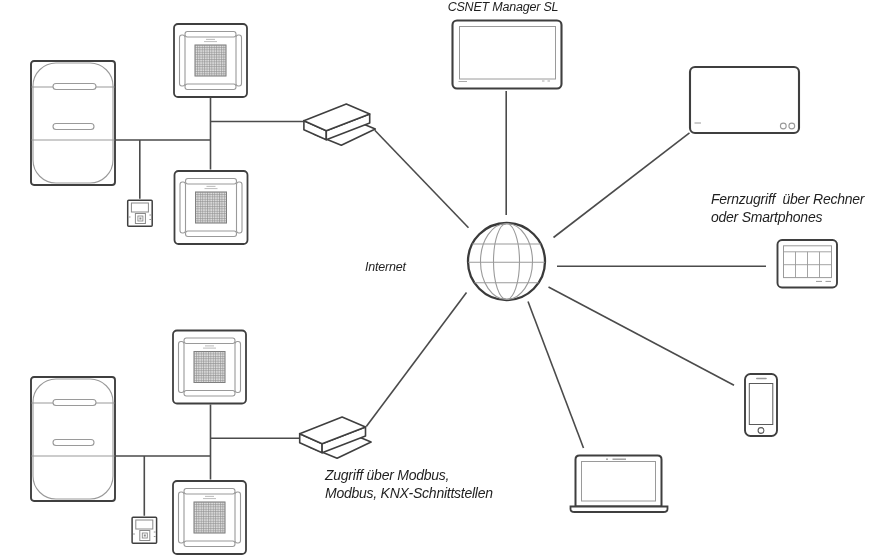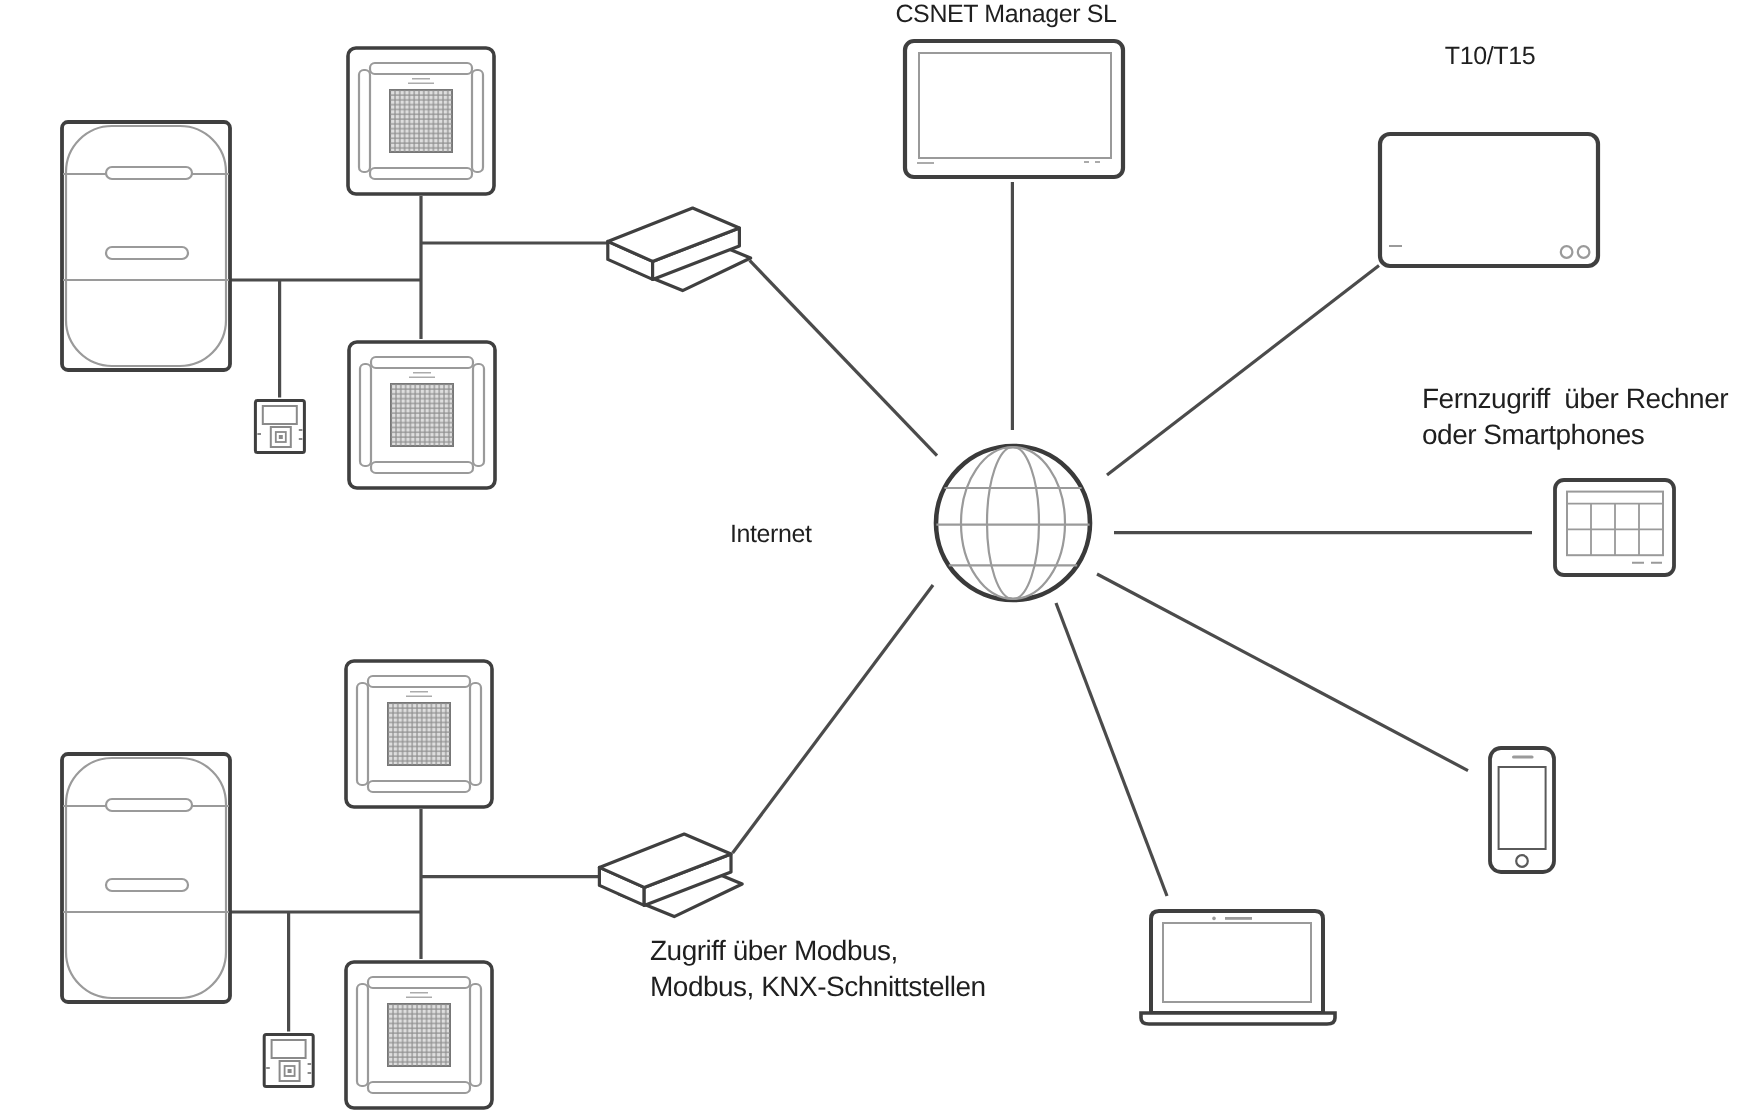--- a/index.html
+++ b/index.html
@@ -1,21 +1,21 @@
 <!DOCTYPE html>
 <html><head>
 <meta charset="utf-8">
 <style>
   html,body{margin:0;padding:0;background:#ffffff;}
   .canvas{
     position:relative;width:872px;height:559px;background:#ffffff;overflow:hidden;
     font-family:"Liberation Sans", sans-serif;color:#1f1f1f;
   }
   .canvas svg{position:absolute;left:0;top:0;}
-  .lbl{position:absolute;color:#1f1f1f;}
+  .lbl{position:absolute;color:#1f1f1f;font-style:italic;}
   .lbl-device{font-size:12.5px;line-height:15.5px;letter-spacing:-0.2px;text-align:center;}
   .lbl-note{font-size:14px;line-height:17.5px;letter-spacing:-0.25px;text-align:left;}
   .pre{white-space:pre;margin-top:14px;}
   .right{text-align:left;}
 </style>
 </head>
 <body>
 
 <div class="canvas">
 
@@ -130,21 +130,20 @@
       <rect x="581.5" y="461.5" width="74" height="39.5" fill="none" stroke="#9a9a9a" stroke-width="1"></rect>
       <circle cx="607" cy="459.2" r="0.9" fill="#9a9a9a"></circle>
       <path d="M612.5 459.2 H626" stroke="#9a9a9a" stroke-width="1.4"></path>
       <path d="M570.5 506.5 H667.5 V509 Q667.5 512 663.5 512 H574.5 Q570.5 512 570.5 509 Z" fill="#ffffff" stroke="#3f3f3f" stroke-width="1.8"></path>
     </g>
   </svg>
 
   <div class="lbl lbl-device" style="left:430px;top:0px;width:146px;">CSNET Manager SL</div>
 
   <div class="lbl lbl-device" style="left:672px;top:21px;width:146px;">
-    <div>T10/T15</div>
   </div>
 
   <div class="lbl lbl-device right" style="left:365px;top:259.5px;width:80px;">Internet</div>
 
   <div class="lbl lbl-note" style="left:711px;top:177px;">
     <div class="pre">Fernzugriff  über Rechner</div>
     <div>oder Smartphones</div>
   </div>
 
 

